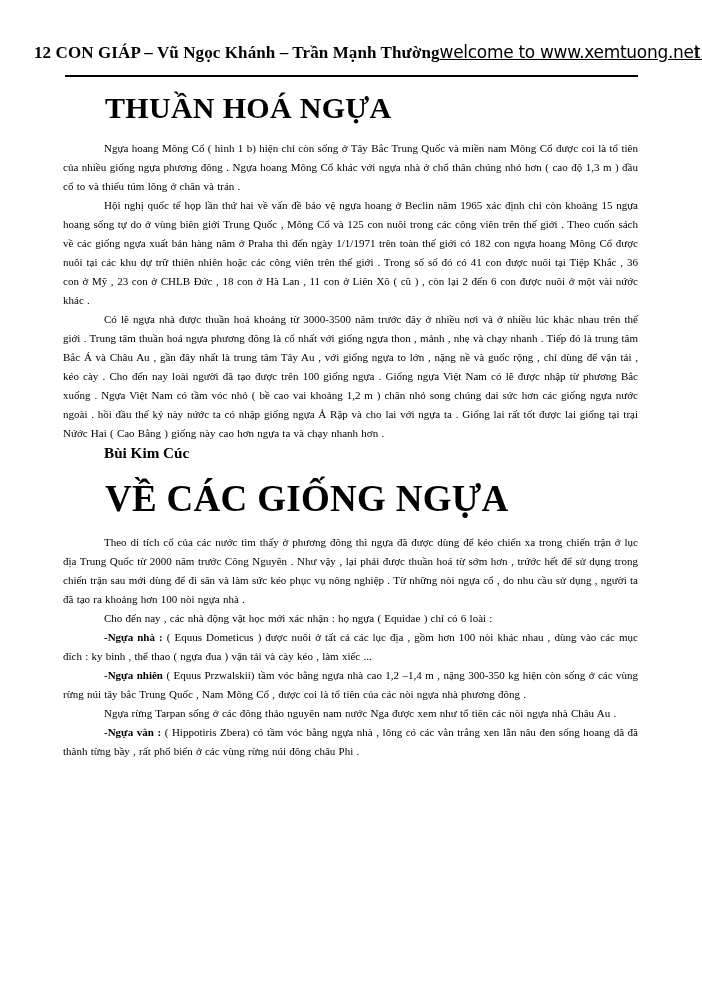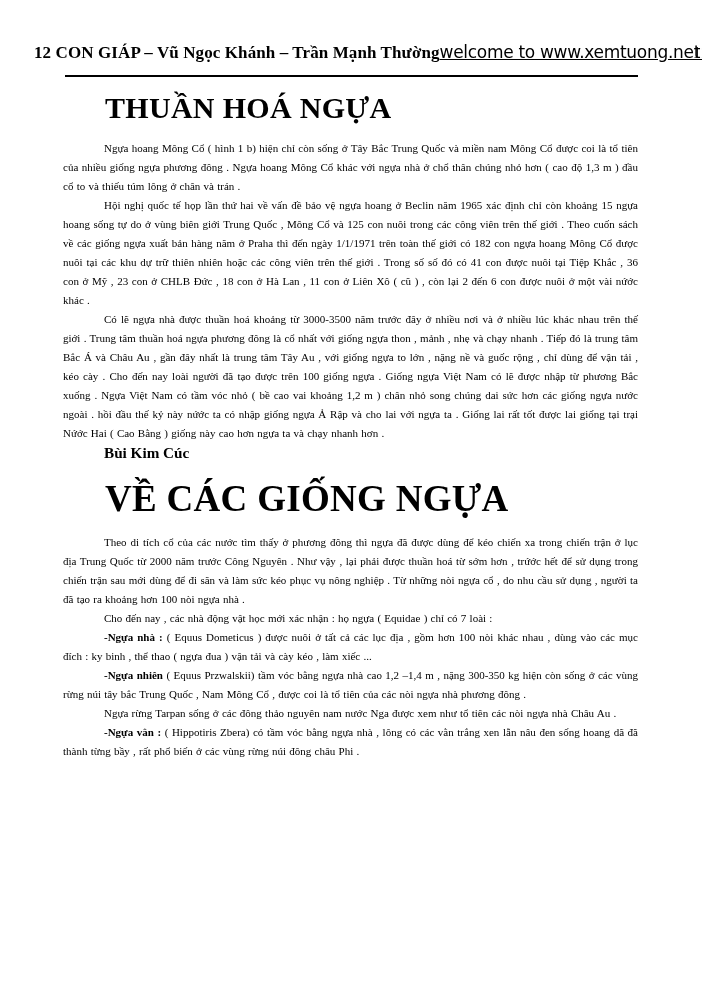--- a/index.html
+++ b/index.html
@@ -105,20 +105,20 @@
     <h1 class="title t1">THUẦN HOÁ NGỰA</h1>
 
     <p class="para">Ngựa hoang Mông Cổ ( hình 1 b) hiện chỉ còn sống ở Tây Bắc Trung Quốc và miền nam Mông Cổ được coi là tổ tiên của nhiều giống ngựa phương đông . Ngựa hoang Mông Cổ khác với ngựa nhà ở chổ thân chúng nhỏ hơn ( cao độ 1,3 m ) đầu cổ to và thiếu túm lông ở chân và trán .</p>
     <p class="para">Hội nghị quốc tế họp lần thứ hai về vấn đề bảo vệ ngựa hoang ở Beclin năm 1965 xác định chỉ còn khoảng 15 ngựa hoang sống tự do ở vùng biên giới Trung Quốc , Mông Cổ và 125 con nuôi trong các công viên trên thế giới . Theo cuốn sách về các giống ngựa xuất bản hàng năm ở Praha thì đến ngày 1/1/1971 trên toàn thế giới có 182 con ngựa hoang Mông Cổ được nuôi tại các khu dự trữ thiên nhiên hoặc các công viên trên thế giới . Trong số số đó có 41 con được nuôi tại Tiệp Khắc , 36 con ở Mỹ , 23 con ở CHLB Đức , 18 con ở Hà Lan , 11 con ở Liên Xô ( cũ ) , còn lại 2 đến 6 con được nuôi ở một vài nứớc khác .</p>
     <p class="para">Có lẽ ngựa nhà được thuần hoá khoảng từ 3000-3500 năm trước đây ở nhiều nơi và ở nhiều lúc khác nhau trên thế giới . Trung tâm thuần hoá ngựa phương đông là cổ nhất với giống ngựa thon , mảnh , nhẹ và chạy nhanh . Tiếp đó là trung tâm Bắc Á và Châu Au , gần đây nhất là trung tâm Tây Au , với giống ngựa to lớn , nặng nề và guốc rộng , chỉ dùng để vận tải , kéo cày . Cho đến nay loài người đã tạo được trên 100 giống ngựa . Giống ngựa Việt Nam có lẽ được nhập từ phương Bắc xuống . Ngựa Việt Nam có tầm vóc nhỏ ( bề cao vai khoảng 1,2 m ) chân nhỏ song chúng dai sức hơn các giống ngựa nước ngoài . hồi đầu thế kỷ này nứớc ta có nhập giống ngựa Ả Rập và cho lai với ngựa ta . Giống lai rất tốt được lai giống tại trại Nứớc Hai ( Cao Bằng ) giống này cao hơn ngựa ta và chạy nhanh hơn .</p>
     <p class="signature">Bùi Kim Cúc</p>
 
     <h1 class="title t2">VỀ CÁC GIỐNG NGỰA</h1>
 
     <p class="para">Theo di tích cổ của các nước tìm thấy ở phương đông thì ngựa đã được dùng để kéo chiến xa trong chiến trận ở lục địa Trung Quốc từ 2000 năm trước Công Nguyên . Như vậy , lại phải được thuần hoá từ sớm hơn , trứớc hết để sử dụng trong chiến trận sau mới dùng để đi săn và làm sức kéo phục vụ nông nghiệp . Từ những nòi ngựa cổ , do nhu cầu sử dụng , người ta đã tạo ra khoảng hơn 100 nòi ngựa nhà .</p>
-    <p class="para">Cho đến nay , các nhà động vật học mới xác nhận : họ ngựa ( Equidae ) chỉ có 7 loài :</p>
+    <p class="para">Cho đến nay , các nhà động vật học mới xác nhận : họ ngựa ( Equidae ) chỉ có 6 loài :</p>
     <p class="para"><b class="lead">-Ngựa nhà :</b><span> ( Equus Dometicus ) được nuôi ở tất cả các lục địa , gồm hơn 100 nòi khác nhau , dùng vào các mục đích : ky binh , thể thao ( ngựa đua ) vận tải và cày kéo , làm xiếc ...</span></p>
     <p class="para"><b class="lead">-Ngựa nhiên</b><span> ( Equus Przwalskii) tầm vóc bằng ngựa nhà cao 1,2 –1,4 m , nặng 300-350 kg hiện còn sống ở các vùng rừng núi tây bắc Trung Quốc , Nam Mông Cổ , được coi là tổ tiên của các nòi ngựa nhà phương đông .</span></p>
     <p class="para">Ngựa rừng Tarpan sống ở các đông thảo nguyên nam nước Nga được xem như tổ tiên các nòi ngựa nhà Châu Au .</p>
     <p class="para"><b class="lead">-Ngựa vằn :</b><span> ( Hippotiris Zbera) có tầm vóc bằng ngựa nhà , lông có các vằn trắng xen lẫn nâu đen sống hoang dã đã thành từng bầy , rất phổ biến ở các vùng rừng núi đông châu Phi .</span></p>
 
   </div>
 </div>
 
 </body></html>

